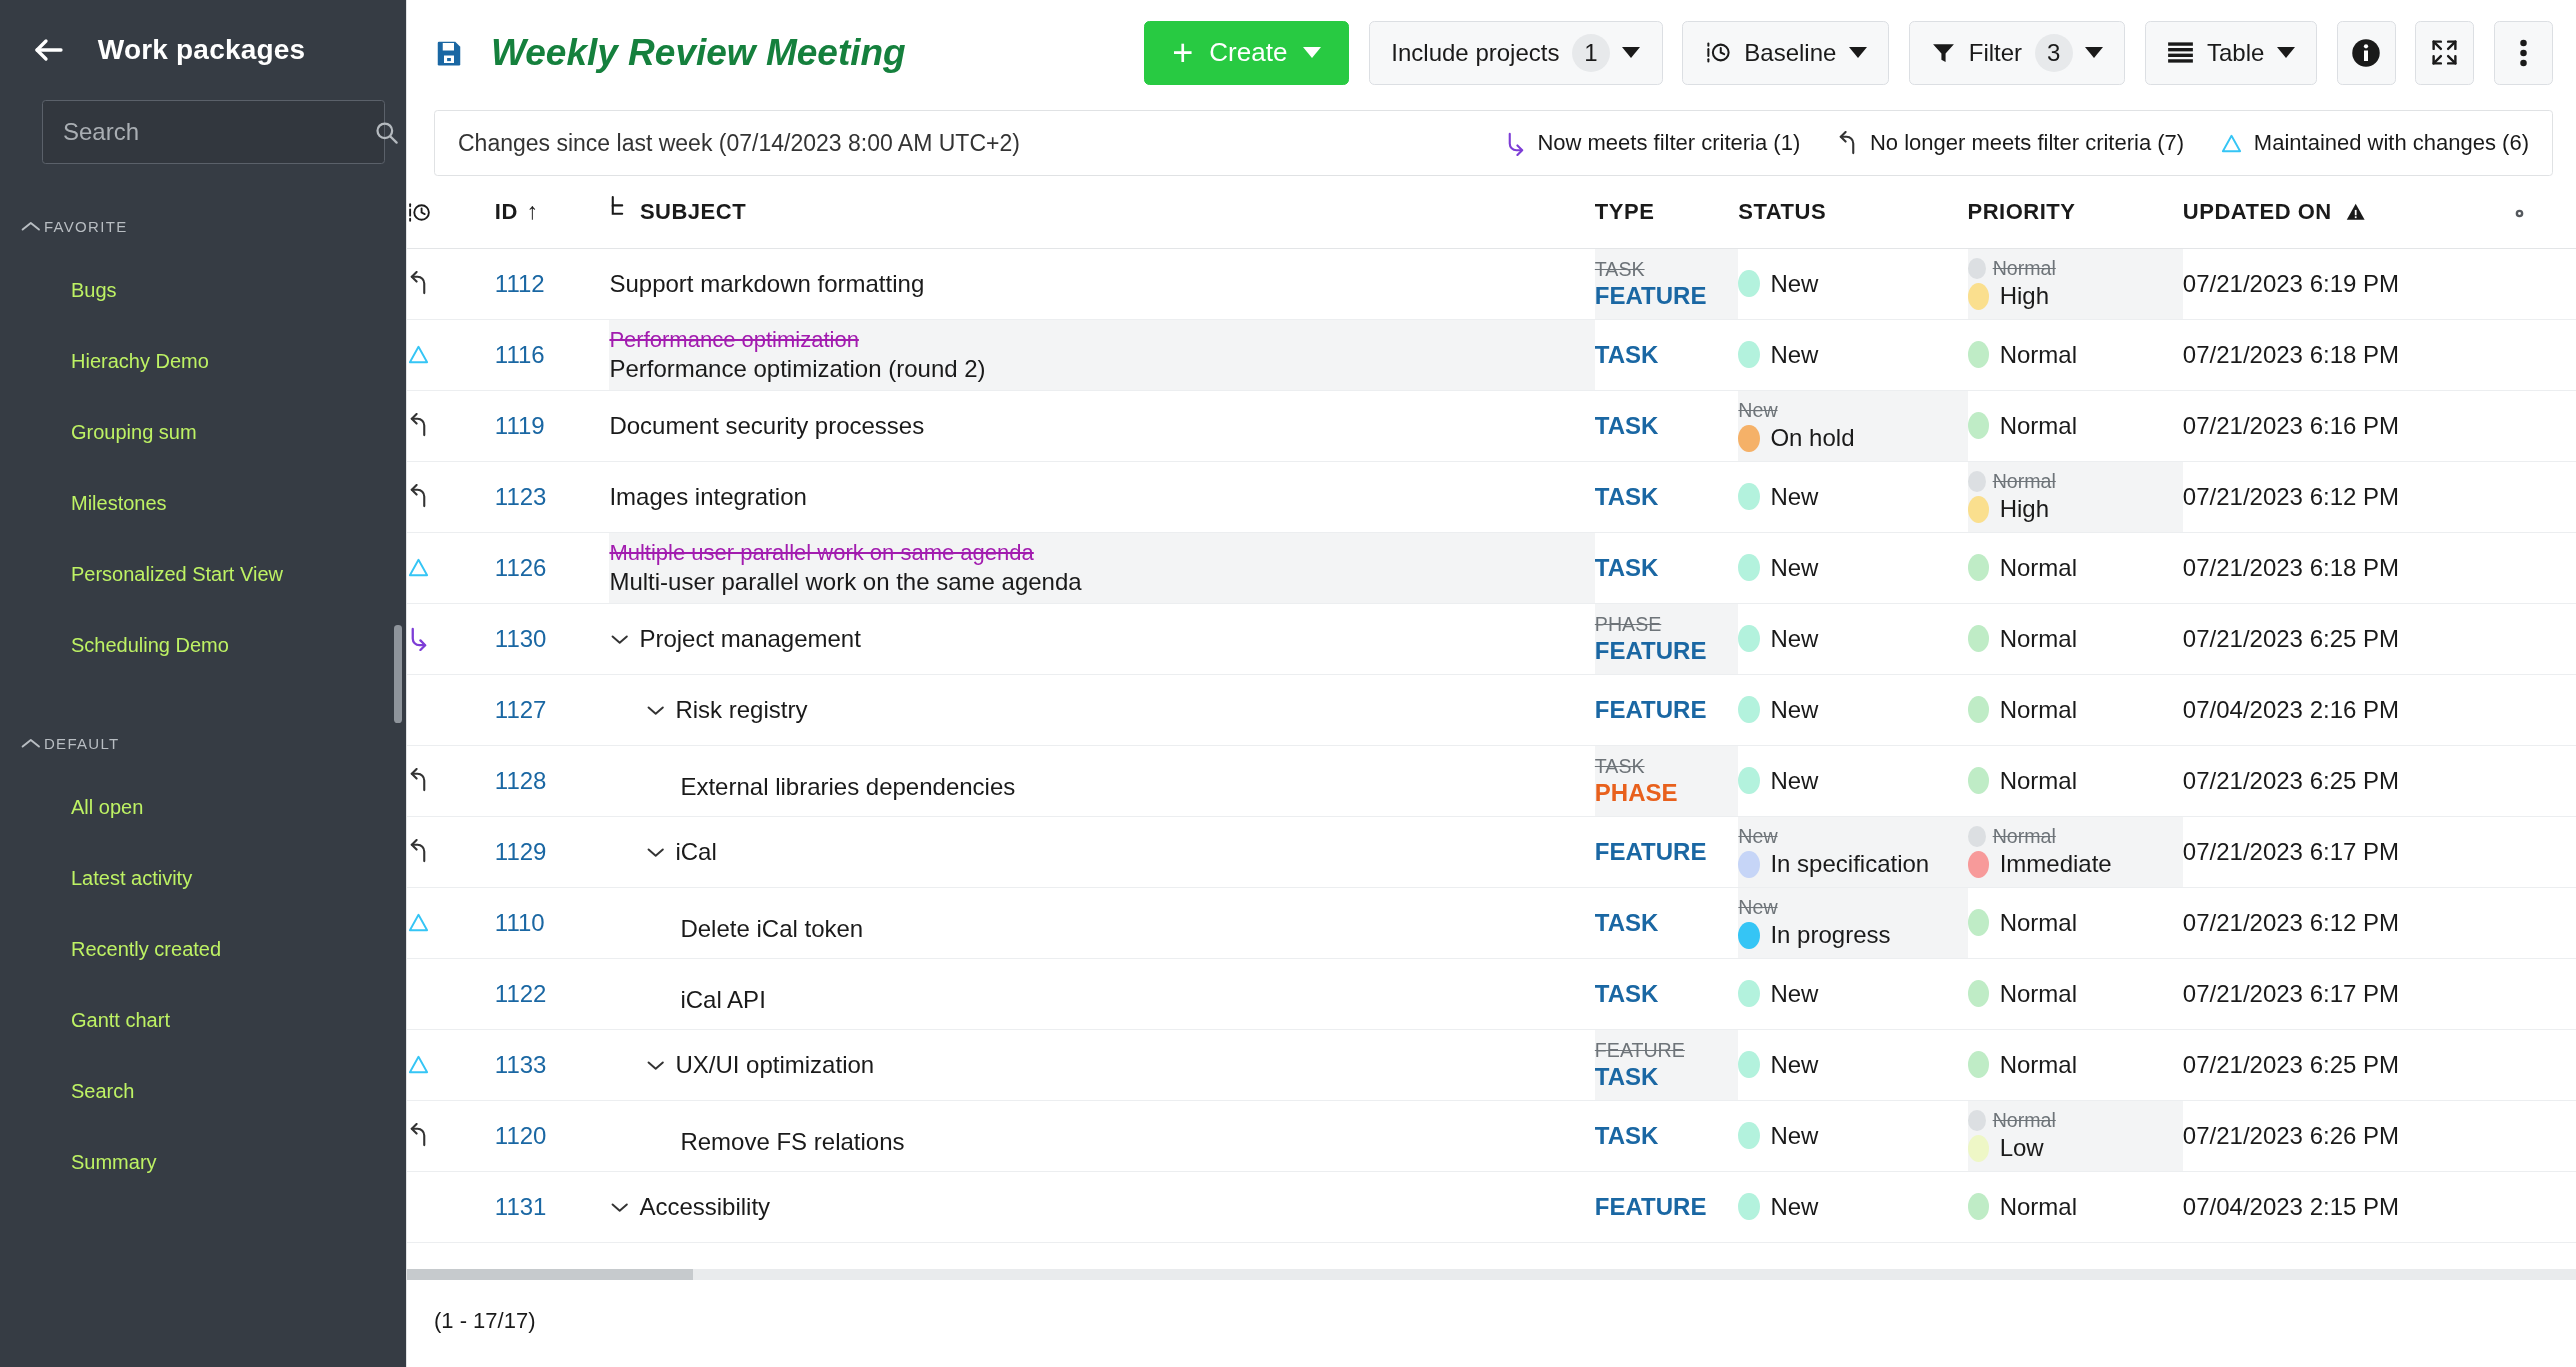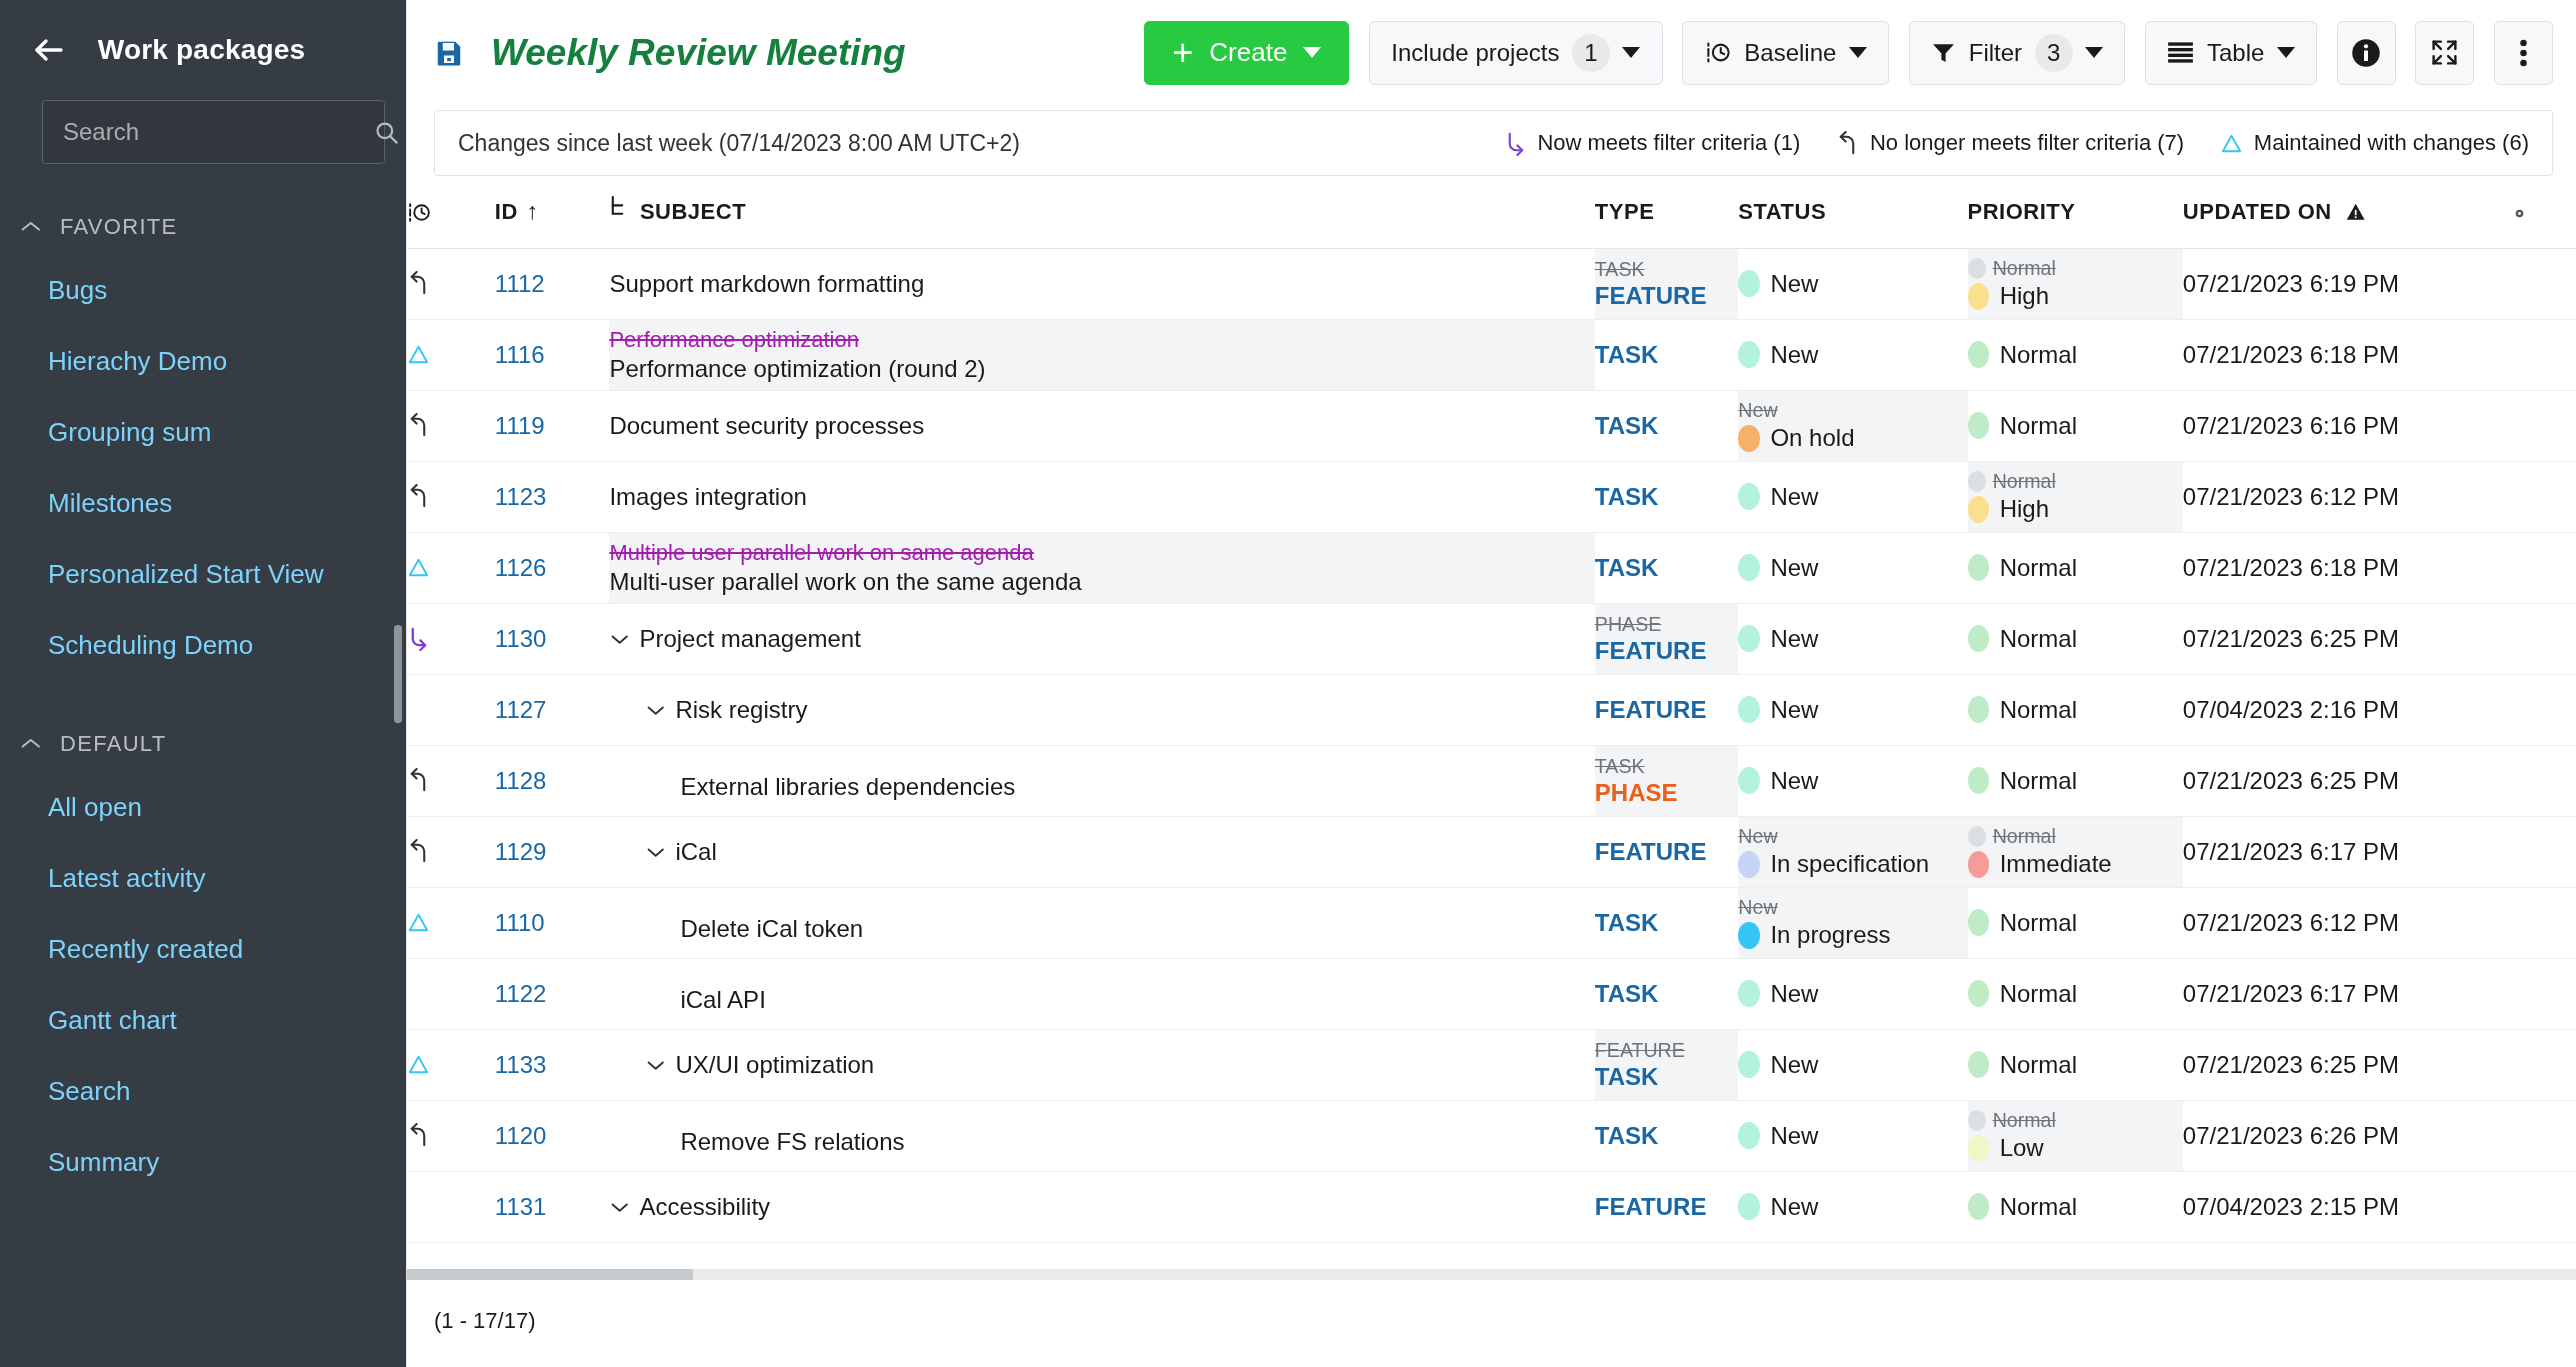--- a/index.html
+++ b/index.html
@@ -28,28 +28,28 @@
     background: #32373e; display: flex; align-items: center; padding: 0 19.6px; margin-left: 21px;
   }
   .sb-search input {
     flex: 1; background: transparent; border: 0; outline: 0;
     color: #e4e6e8; font-size: 24px; font-family: inherit;
   }
   .sb-search input::placeholder { color: #a9aeb3; }
   .sb-search .mag { color: #b5babf; }
 
   .sb-section {
-    display: flex; align-items: center; gap: 19px;
+    display: flex; align-items: center; gap: 3px;
     padding: 0 21.4px; height: 57px; margin-top: 34px;
-    color: #b8bdc2; font-size: 22px; letter-spacing: 1.3px;
+    color: #b8bdc2; font-size: 15px; letter-spacing: 1.3px;
   }
   .sb-section .chev { font-size: 16px; display:inline-block; }
   .sb-item {
     display: flex; align-items: center; height: 71px;
-    padding-left: 48px; font-size: 26px; color: #7dd3fc; cursor: pointer;
+    padding-left: 71px; font-size: 20px; color: #bef264; cursor: pointer;
   }
   .sb-scroll-thumb {
     position: absolute; right: 4.5px; top: 625px; width: 7.1px; height: 98px;
     background: #8e949b; border-radius: 3.6px;
   }
 
   
   .main { flex: 1; height: 1367px; background: #fff; position: relative; overflow: hidden;
           border-left: 0.9px solid #e0e2e4; }
 

